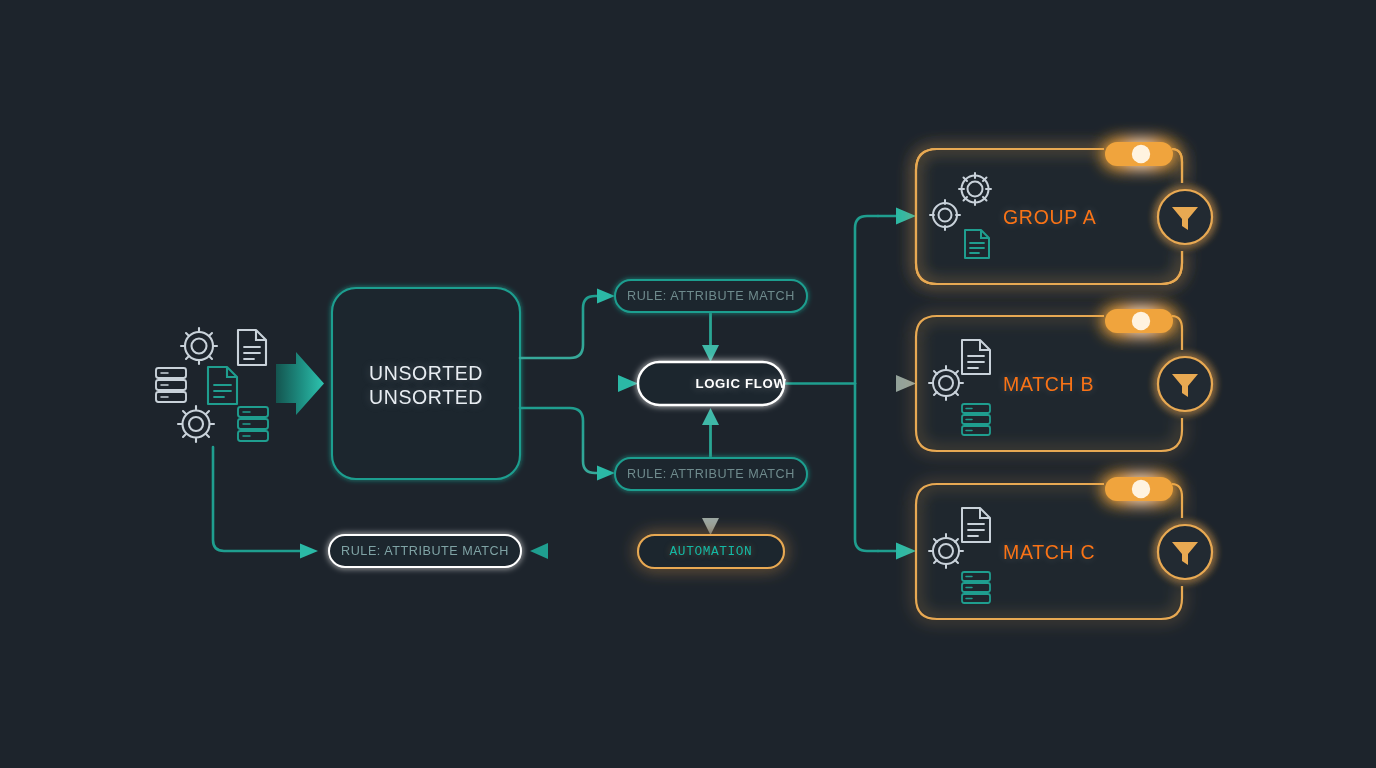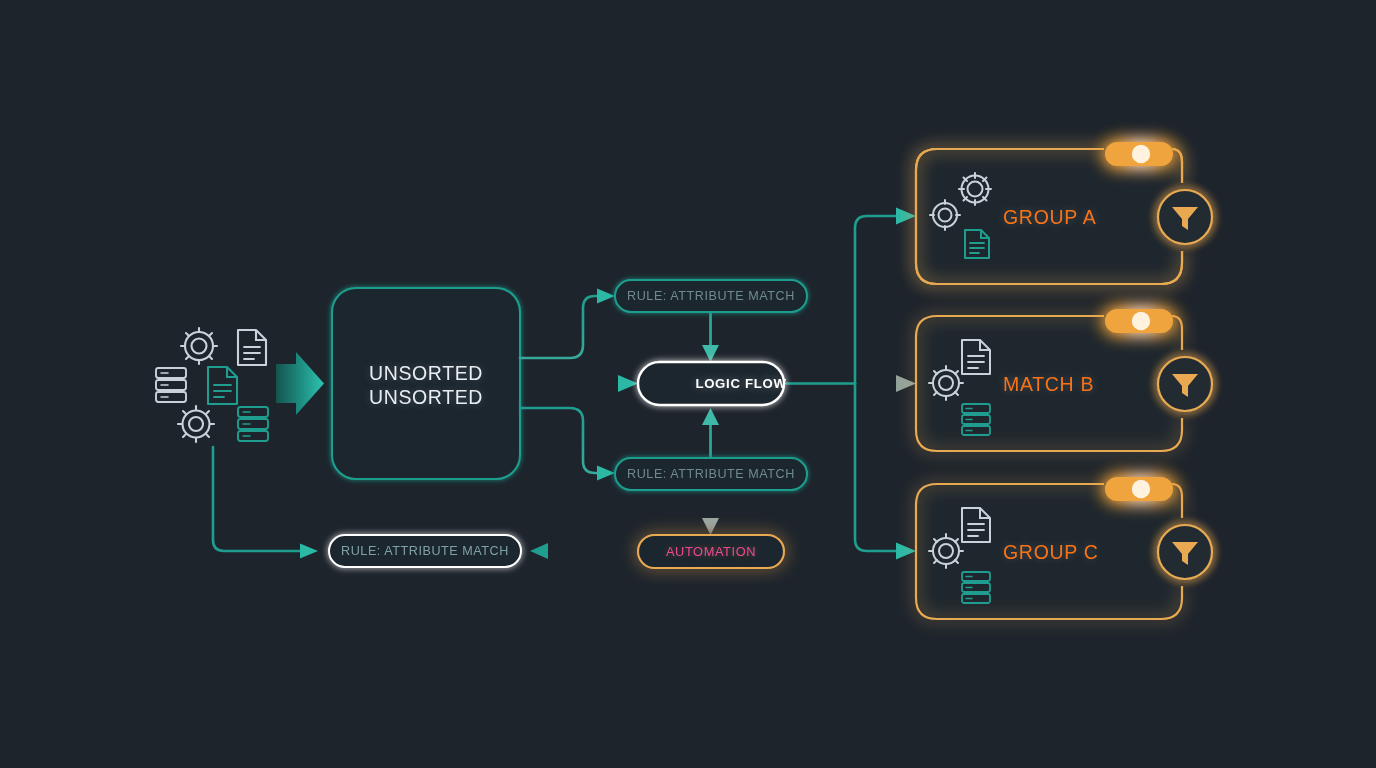--- a/index.html
+++ b/index.html
@@ -38,26 +38,27 @@
     color:#ffffff;
     font-size:13.2px;
     font-weight:bold;
     letter-spacing:.7px;
     text-align:center;
     white-space:nowrap;
     text-shadow:0 0 8px rgba(255,255,255,.35);
   }
   .auto-text{
     position:absolute;
-    color:#ec4899;
+    color:#14b8a6;
     font-size:12.8px;
     letter-spacing:.6px;
     text-align:center;
     white-space:nowrap;
     text-shadow:0 0 7px rgba(240,160,60,.35);
+    font-family:Liberation Mono, monospace;
   }
   .group-text{
     position:absolute;
     color:#f97316;
     font-size:19.5px;
     letter-spacing:.7px;
     white-space:nowrap;
     text-shadow:0 0 9px rgba(225,238,248,.22);
   }
 </style>
@@ -373,15 +374,15 @@
   <div class="rule-text" style="left:615px;top:467px;width:192px;">RULE: ATTRIBUTE MATCH</div>
 
   <div class="rule-text bright" style="left:329px;top:544px;width:192px;">RULE: ATTRIBUTE MATCH</div>
 
   <div class="logic-text" style="left:668px;top:376px;width:146px;">LOGIC FLOW</div>
 
   <div class="auto-text" style="left:638px;top:544px;width:146px;">AUTOMATION</div>
 
   <div class="group-text" style="left:1003px;top:206px;">GROUP A</div>
   <div class="group-text" style="left:1003px;top:373px;">MATCH B</div>
-  <div class="group-text" style="left:1003px;top:541px;">GROUP C</div>
+  <div class="group-text" style="left:1003px;top:541px;">MATCH C</div>
 
 </div>
 
 </body></html>

